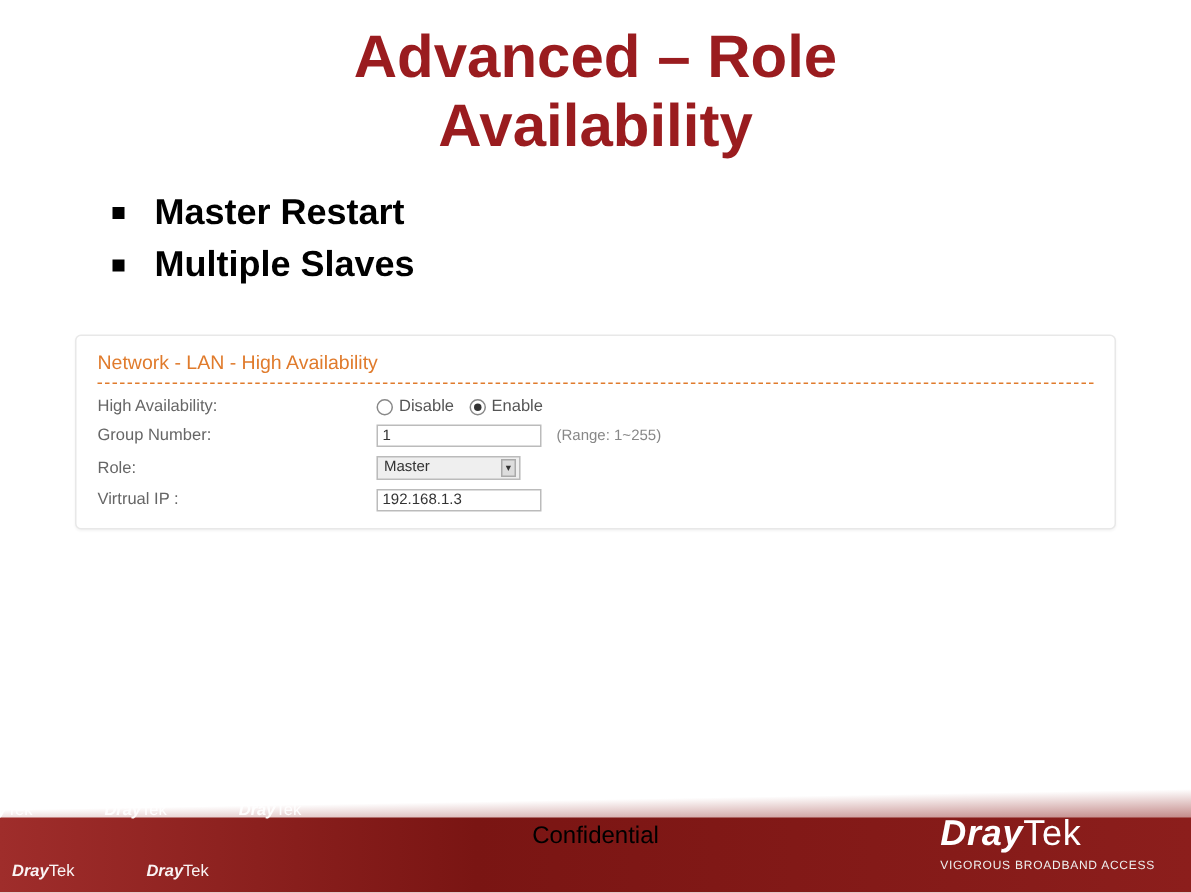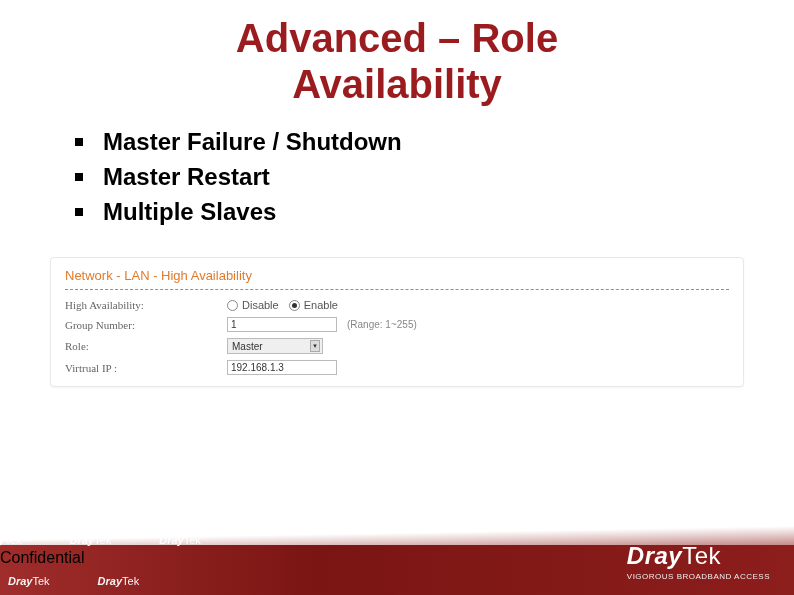--- a/index.html
+++ b/index.html
@@ -60,23 +60,22 @@
   .dashed-sep {
     border-top: 1px dashed #e07b2c;
     margin: 0 14px 6px 14px;
   }
   .form-row {
     display: flex;
     align-items: center;
     padding: 3px 14px;
   }
   .form-label {
-    width: 162px;
+    width: 186px;
     color: #666;
-    font-family: Liberation Serif, serif;
   }
   .radio-wrap { display: inline-flex; align-items: flex-end; margin-right: 10px; }
   .radio {
     width: 11px; height: 11px; border: 1px solid #888; border-radius: 50%;
     display: inline-block; margin-right: 4px; position: relative; background:#fff;
   }
   .radio.checked::after {
     content:''; position:absolute; width:5px; height:5px; background:#333; border-radius:50%;
     top:2px; left:2px;
   }
@@ -122,40 +121,39 @@
     opacity:0.95;
   }
   .footer-logos-row2 {
     position:absolute; bottom:6px; left:0; width:220px; height:16px;
     display:flex; gap:48px; align-items:center; padding-left:8px;
     color:#fff; font-size:11px; font-style:italic; font-weight:bold;
     opacity:0.95;
   }
   .mini-logo .tek { font-style:normal; font-weight:normal; }
   .confidential {
-    position:absolute; bottom:28px; left:0; width:794px; text-align:left;
+    position:absolute; bottom:28px; left:0; width:794px; text-align:center;
     font-size:16px; color:#000;
   }
   .big-logo {
     position:absolute; right:24px; bottom:14px; color:#fff;
   }
   .big-logo .brand { font-size:24px; font-weight:bold; font-style:italic; letter-spacing:0.5px; }
   .big-logo .brand .tek { font-style:normal; font-weight:normal; }
   .big-logo .tagline { font-size:8px; letter-spacing:0.5px; margin-top:2px; color:#eee; }
 </style>
 </head>
 <body>
 
 <div class="slide-title">
   <div>Advanced – Role</div>
   <div>Availability</div>
 </div>
 
 <ul class="bullets">
-  <li>Master Failure / Shutdown</li>
   <li>Master Restart</li>
   <li>Multiple Slaves</li>
 </ul>
 
 <div class="config-panel">
   <div class="panel-header">Network - LAN - High Availability</div>
   <div class="dashed-sep"></div>
 
   <div class="form-row">
     <div class="form-label">High Availability:</div>

